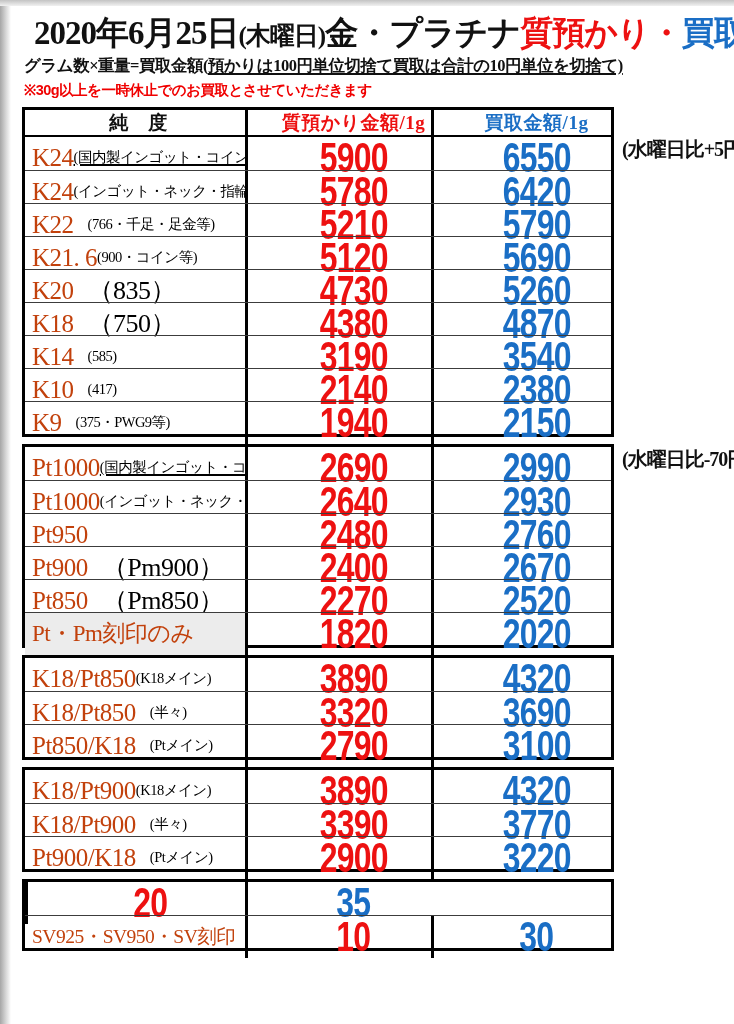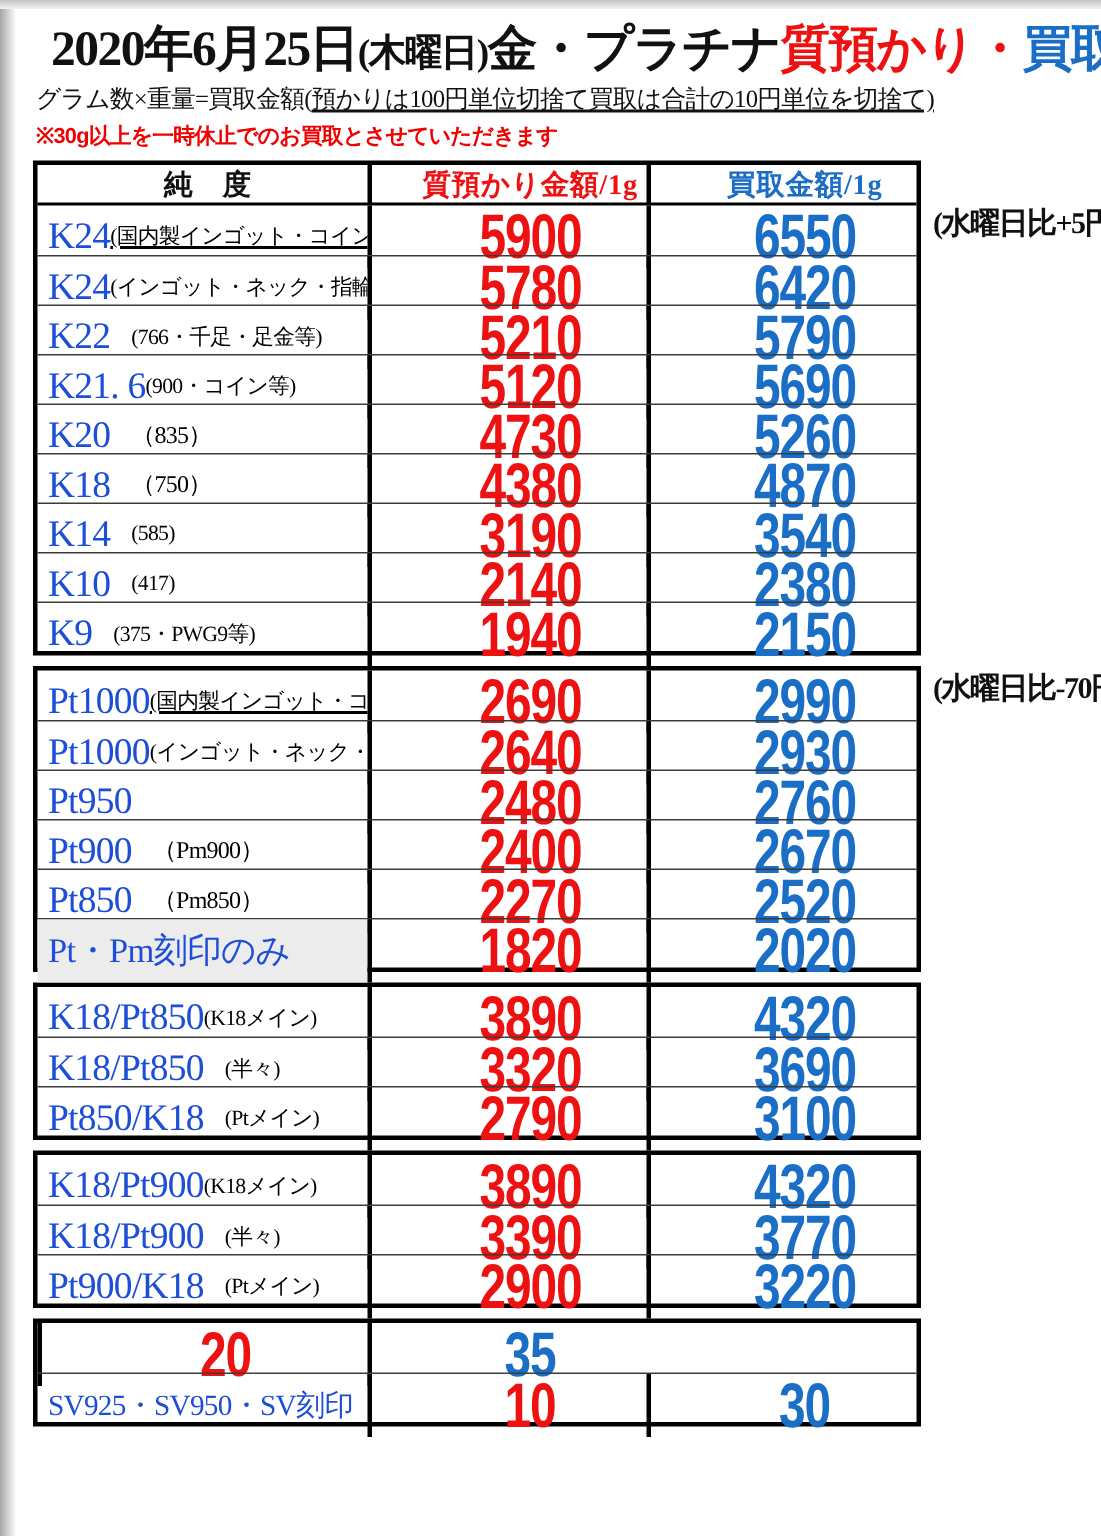--- a/index.html
+++ b/index.html
@@ -13,46 +13,46 @@
     background:linear-gradient(to bottom,#c3c3c3,#f1f1f1); }
 
   .content { position:absolute; left:22px; top:14px; width:710px; }
 
   .title { margin-left:12px; font-weight:bold; font-size:33px; letter-spacing:-1px;
     white-space:nowrap; color:#111; line-height:1.2; }
   .title .weekday { font-size:25px;text-align:right; }
   .red-text  { color:var(--red); }
   .blue-text { color:var(--blue); }
 
-  .subtitle { margin-top:1px; margin-left:2px; font-weight:normal; font-size:16.5px;
+  .subtitle { margin-top:1px; margin-left:2px; font-weight:bold; font-size:16.5px;
     color:#111; white-space:nowrap; letter-spacing:-0.5px; }
   .subtitle .u { text-decoration:underline; text-decoration-thickness:1.5px; text-underline-offset:2px; }
 
   .notice { margin:2px 0 7px 2px; font-family:"Liberation Sans", sans-serif;
     font-weight:bold; font-size:14.5px; color:#f00000; letter-spacing:-0.5px; }
 
   .section { width:592px; border:3px solid #000; margin-bottom:7px; background:#fff; }
   .row { display:grid; grid-template-columns:220px 186px 180px; height:33px; position:relative; }
   .row:not(:first-child) { border-top:1px solid #3c3c3c; }
   .header-row { height:27px; border-bottom:2px solid #000; }
   .header-row + .row { border-top:none; }
 
   .cell { display:flex; align-items:center; overflow:hidden; }
   .label-cell { padding-left:7px; white-space:nowrap; }
   .pawn-cell, .buy-cell { justify-content:center; border-left:3px solid #000; overflow:visible;padding-left:28px; }
   .gray-bg { background:#ececec; }
 
   .hdr { width:100%; text-align:center; font-weight:bold; font-size:19px; letter-spacing:0.5px; }
   .hdr-purity { color:#111; }
 
-  .main-label { font-size:25px; color:#1d4ed8; letter-spacing:-0.5px; }
+  .main-label { font-size:25px; color:#c2410c; letter-spacing:-0.5px; }
   .label-md .main-label, .main-label.label-md { font-size:23px; }
   .main-label.label-sm { font-size:19.5px; }
   .sub-label { font-size:14.5px; color:#000; letter-spacing:-0.5px; }
-  .sub-label.sub-large { font-size:16px; }
+  .sub-label.sub-large { font-size:26px; }
   .sub-label.spaced { margin-left:14px; }
   .sub-label.underline { text-decoration:underline; text-decoration-thickness:1.5px; text-underline-offset:2px; }
 
   .num { font-family:"Liberation Sans", sans-serif; font-weight:700; font-size:42px;
     line-height:1; transform:scaleX(0.76); letter-spacing:-1px; }
   .pawn-num { color:var(--red); }
   .buy-num  { color:var(--blue); }
 
   .side-note { position:absolute; left:597px; top:38%; transform:translateY(-50%);
     font-family:Liberation Serif, serif; font-weight:700; font-size:20px;

